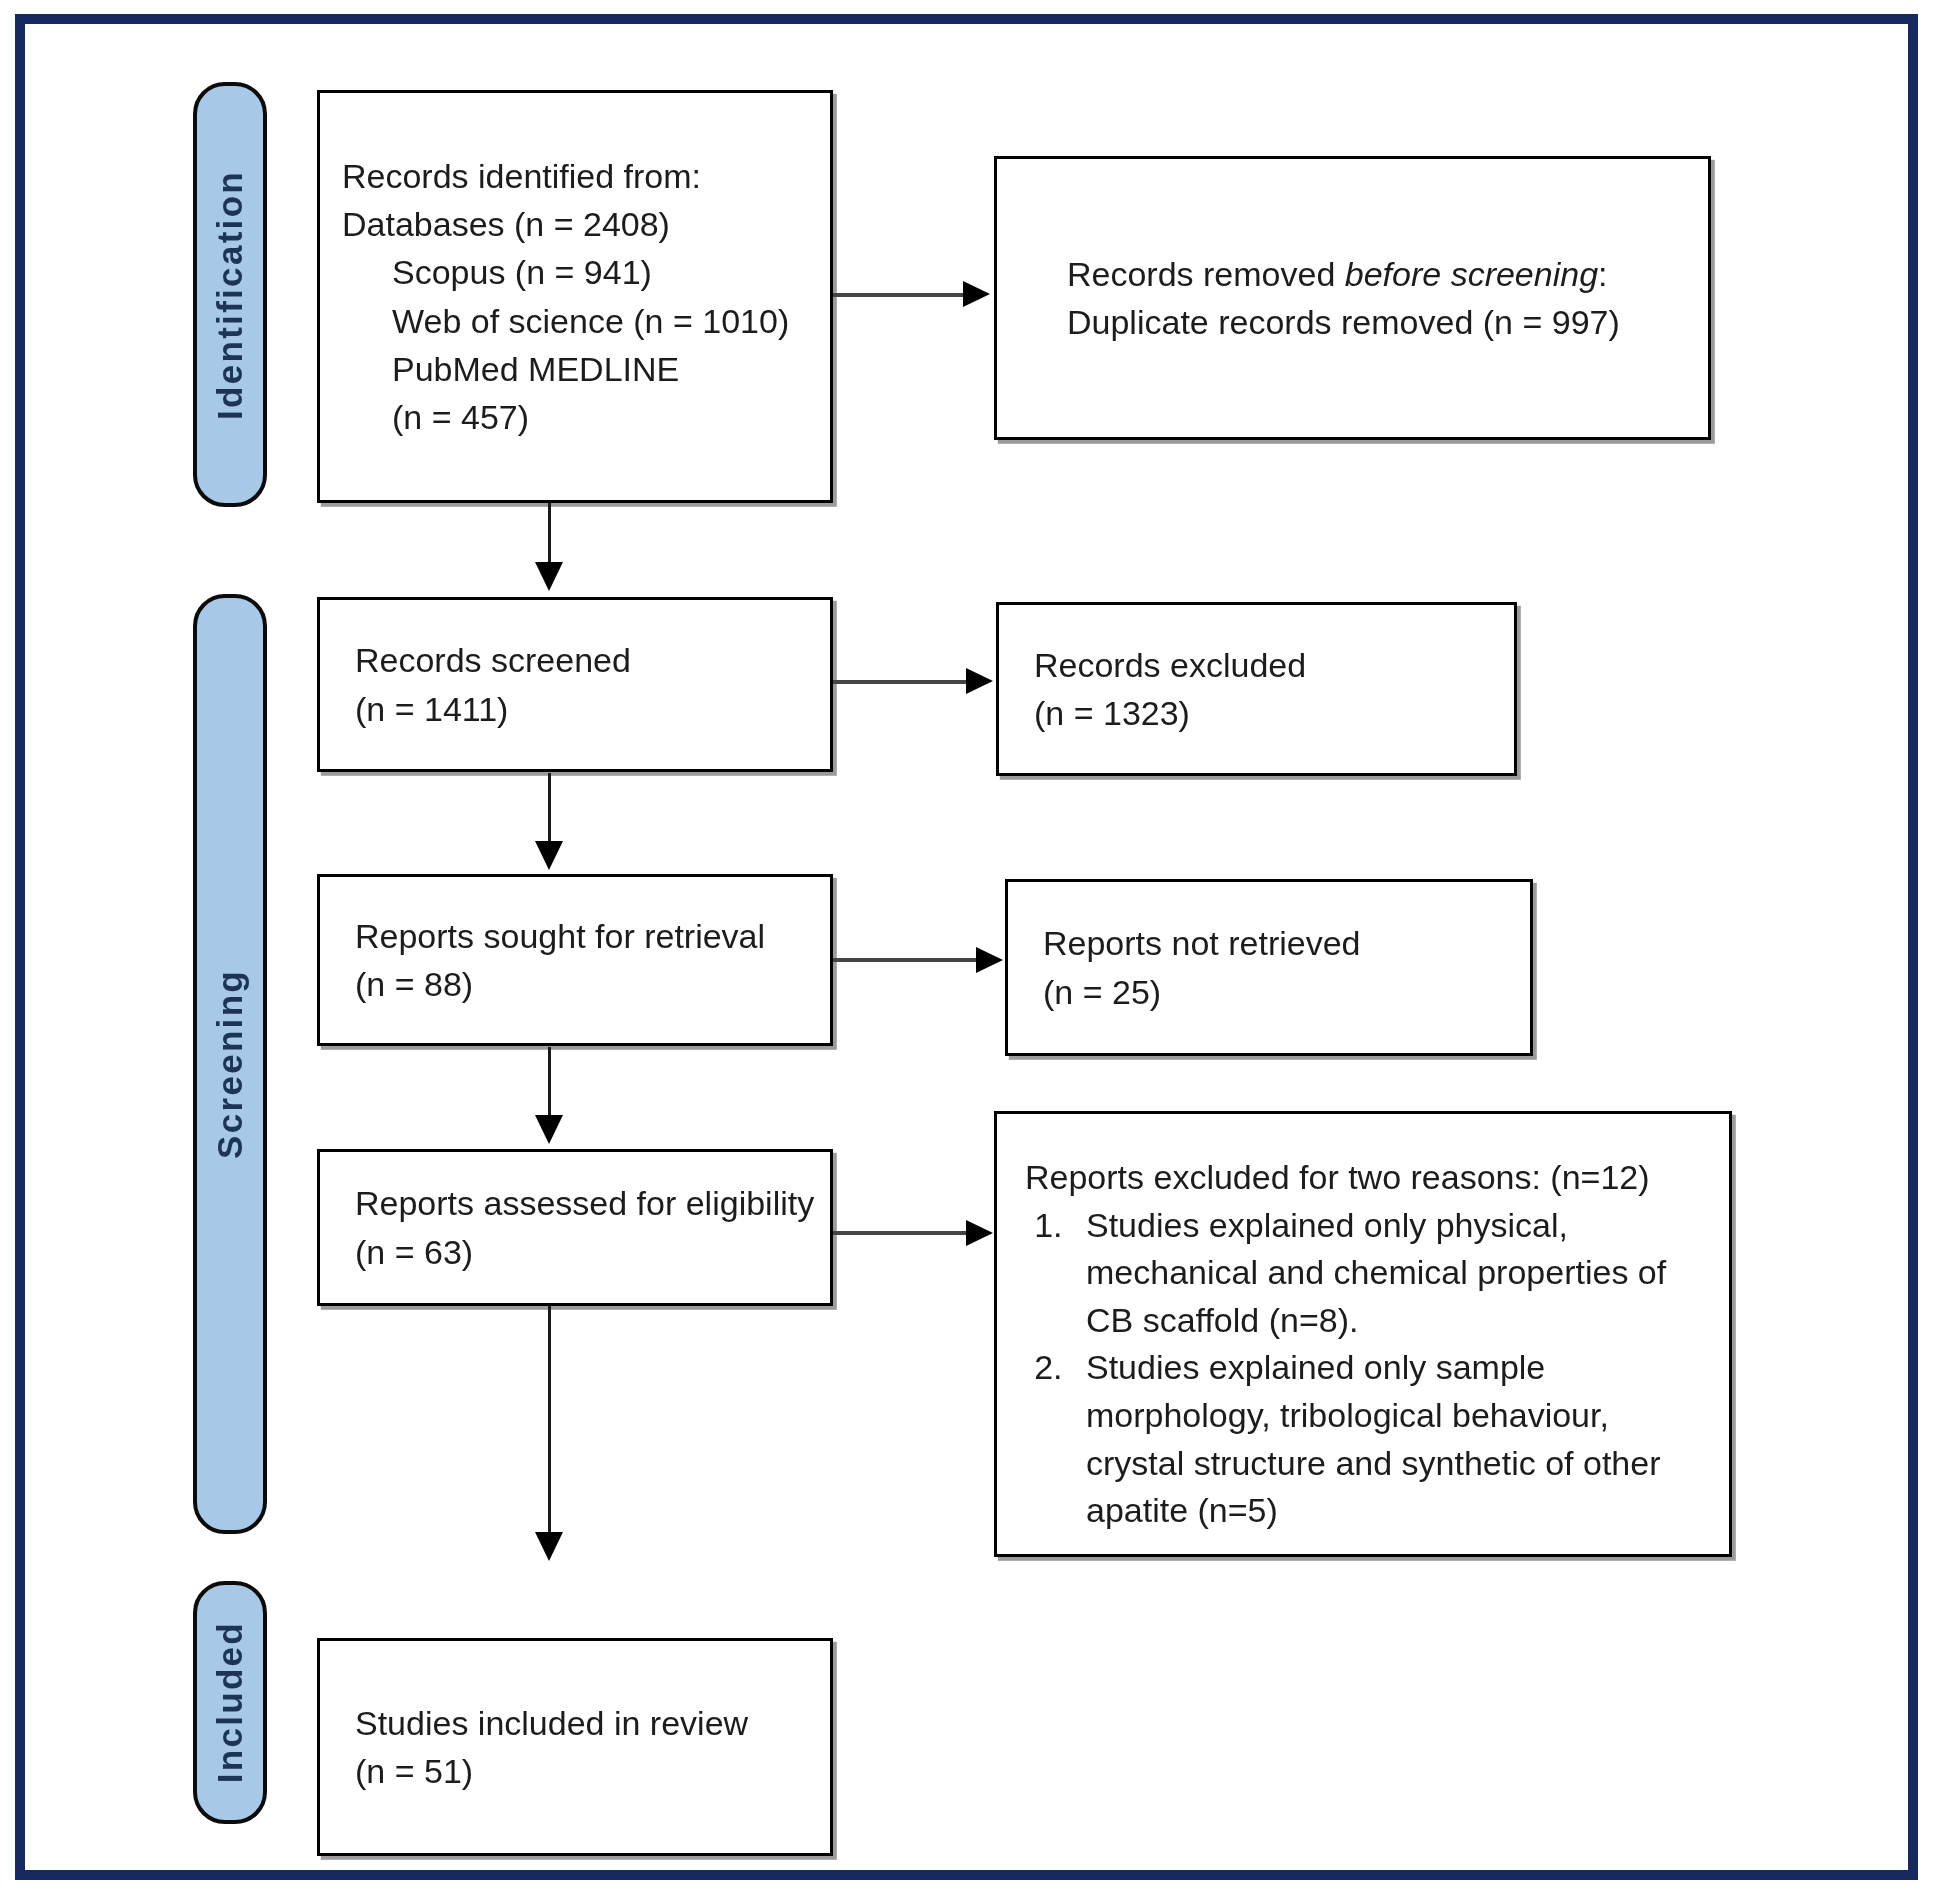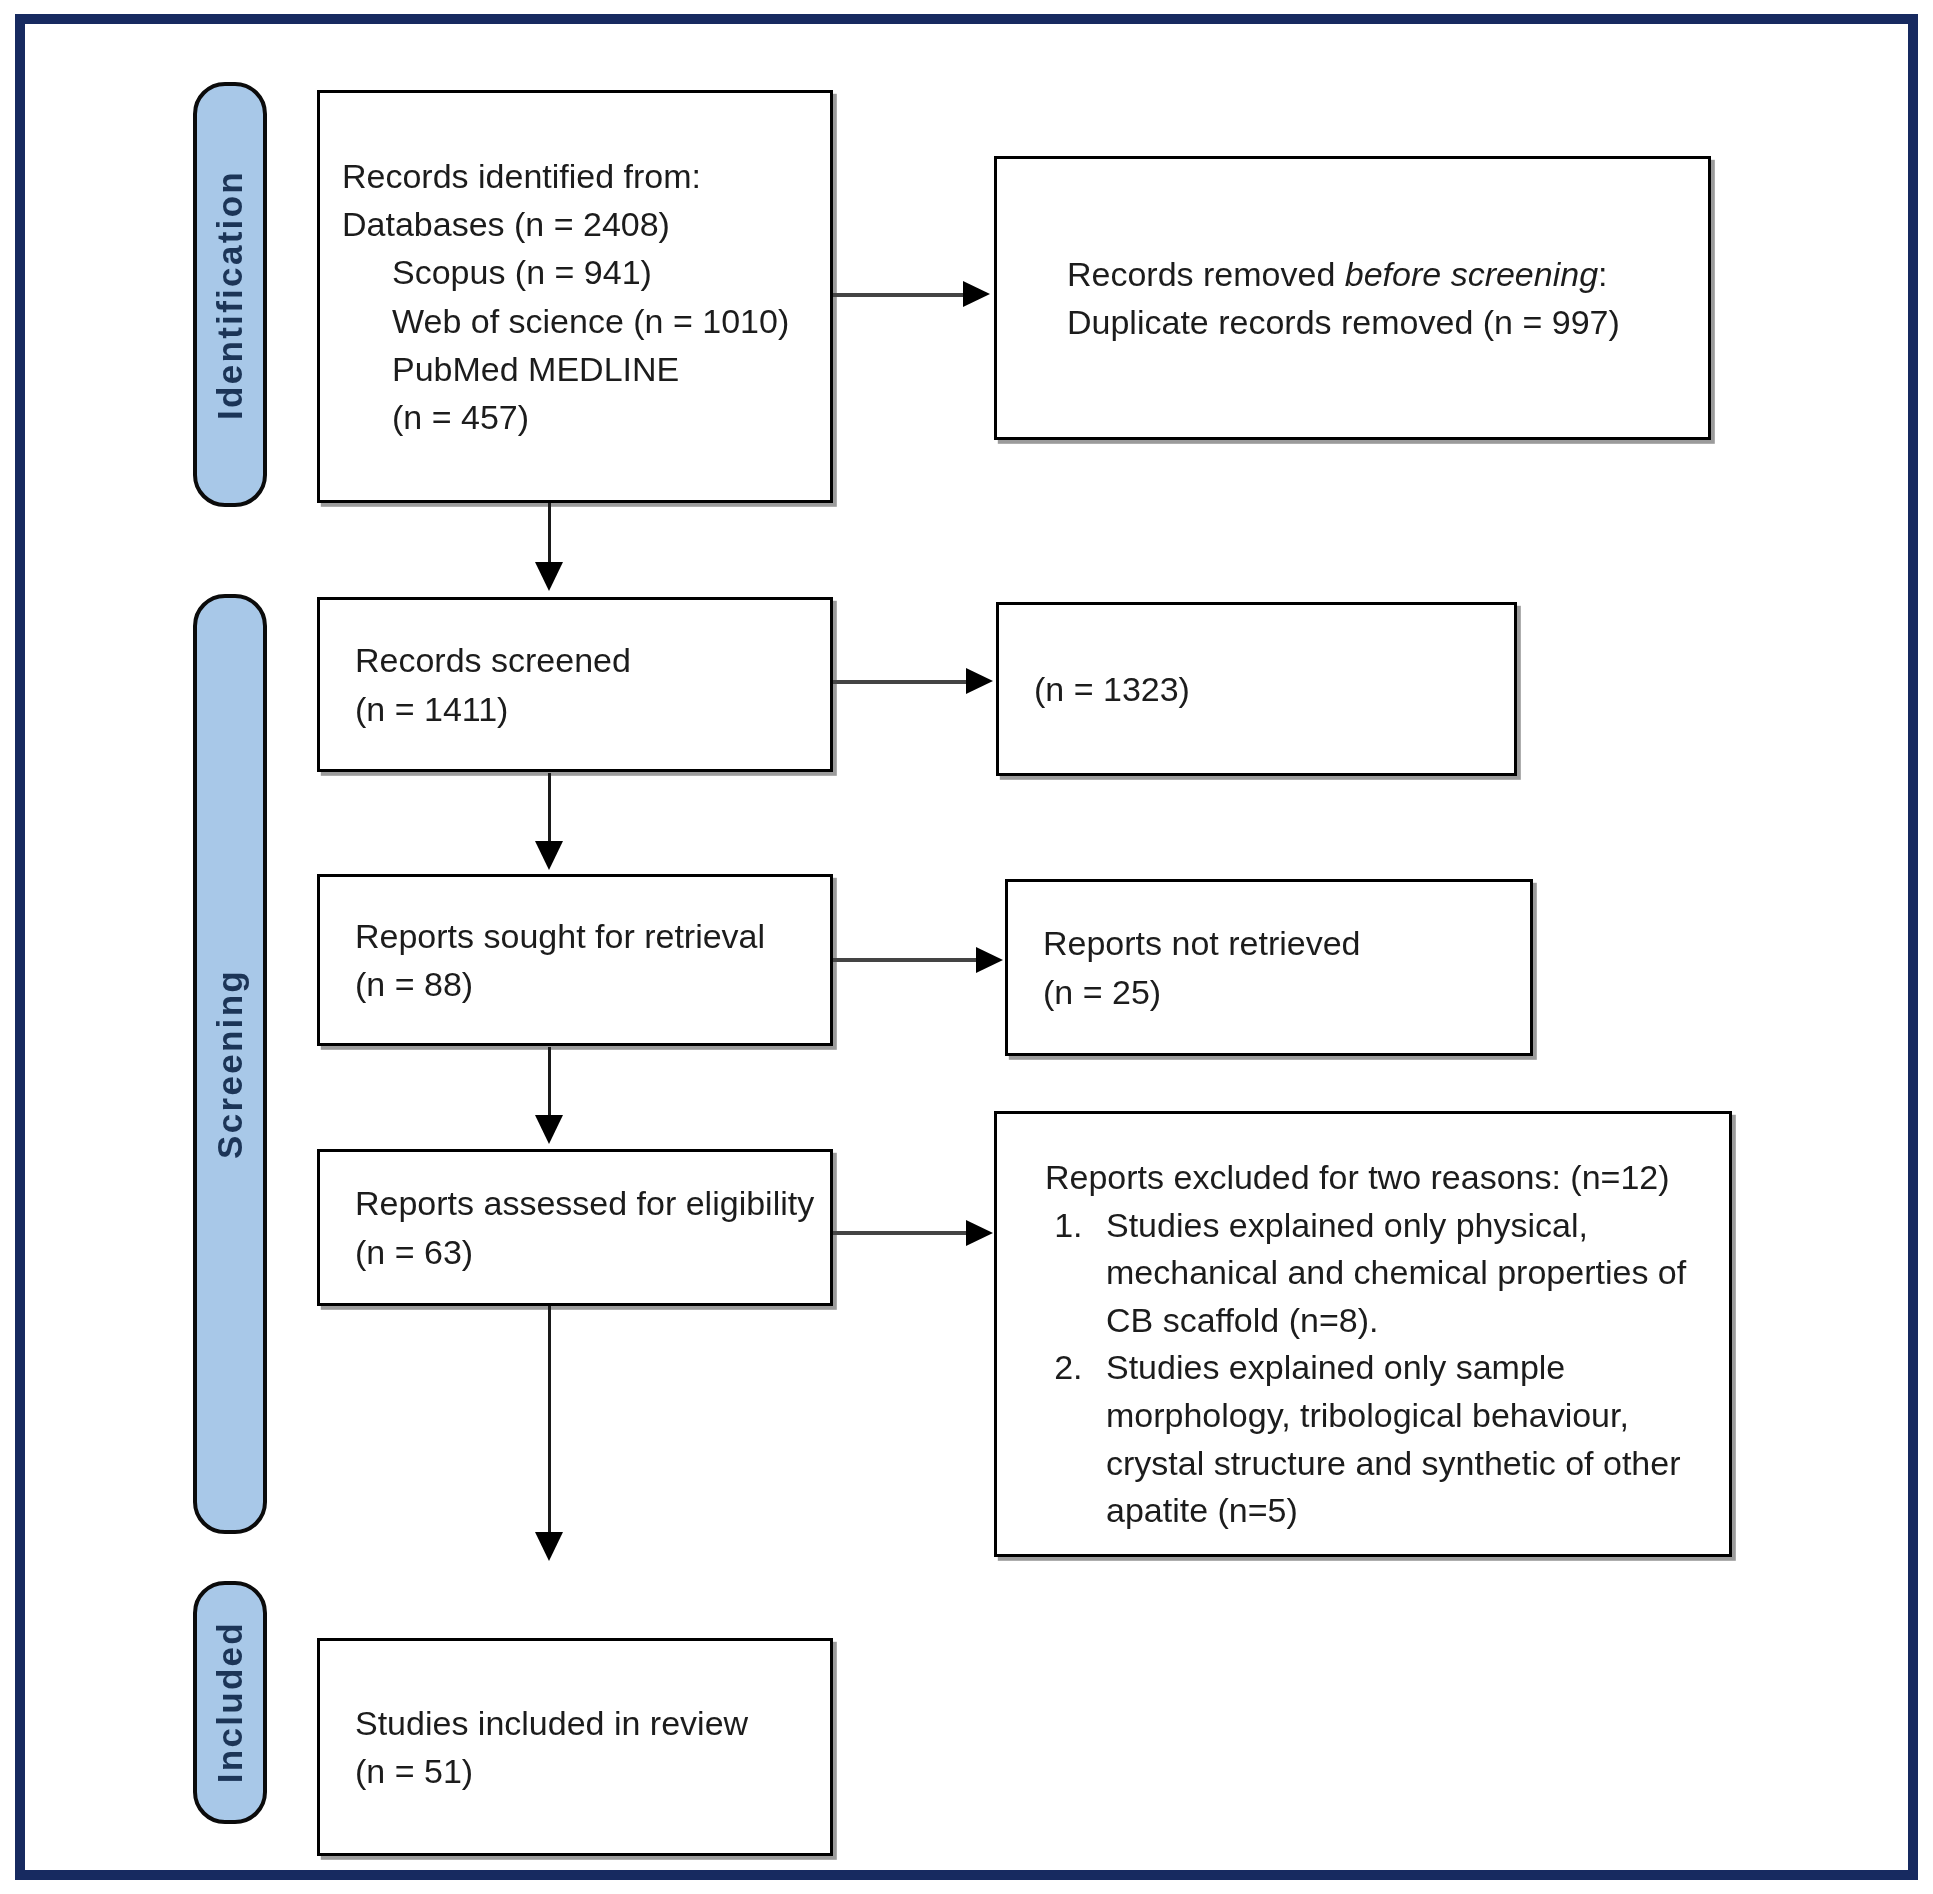--- a/index.html
+++ b/index.html
@@ -38,21 +38,21 @@
   .box .line{white-space:nowrap;}
   .indent{padding-left:50px;}
   .hline{position:absolute;height:3.8px;background:var(--arrow);}
   .vline{position:absolute;width:3.1px;background:#1a1a1a;}
   .head-right{position:absolute;width:0;height:0;
     border-top:13.7px solid transparent;border-bottom:13.7px solid transparent;
     border-left:27.5px solid #000;}
   .head-down{position:absolute;width:0;height:0;
     border-left:14.5px solid transparent;border-right:14.5px solid transparent;
     border-top:29px solid #000;}
-  .reasons{justify-content:flex-start;padding:40px 26px 0 48px;line-height:1.40;}
+  .reasons{justify-content:flex-start;padding:40px 26px 0 28px;line-height:1.40;}
   .reason-item{display:flex;align-items:flex-start;}
   .reason-num{flex:0 0 61px;padding-left:9.2px;box-sizing:border-box;}
   .reason-text{flex:1;}
   .pl44{padding-left:22px;}
   .pl46{padding-left:35px;}
   .pl92{padding-left:70px;}
 </style>
 </head>
 <body>
 
@@ -83,20 +83,21 @@
     <div class="line"><span>Records removed </span><i>before screening</i><span>:</span></div>
     <div class="line">Duplicate records removed (n = 997)</div>
   </div>
 
   <div class="box pl46" style="left:317px;top:597px;width:516px;height:175px;">
     <div class="line">Records screened</div>
     <div class="line">(n = 1411)</div>
   </div>
 
   <div class="box pl46" style="left:996px;top:602px;width:521px;height:174px;">
+    <div class="line">Records excluded</div>
     <div class="line">(n = 1323)</div>
   </div>
 
   <div class="box pl46" style="left:317px;top:874px;width:516px;height:172px;">
     <div class="line">Reports sought for retrieval</div>
     <div class="line">(n = 88)</div>
   </div>
 
   <div class="box pl46" style="left:1005px;top:879px;width:528px;height:177px;">
     <div class="line">Reports not retrieved</div>

